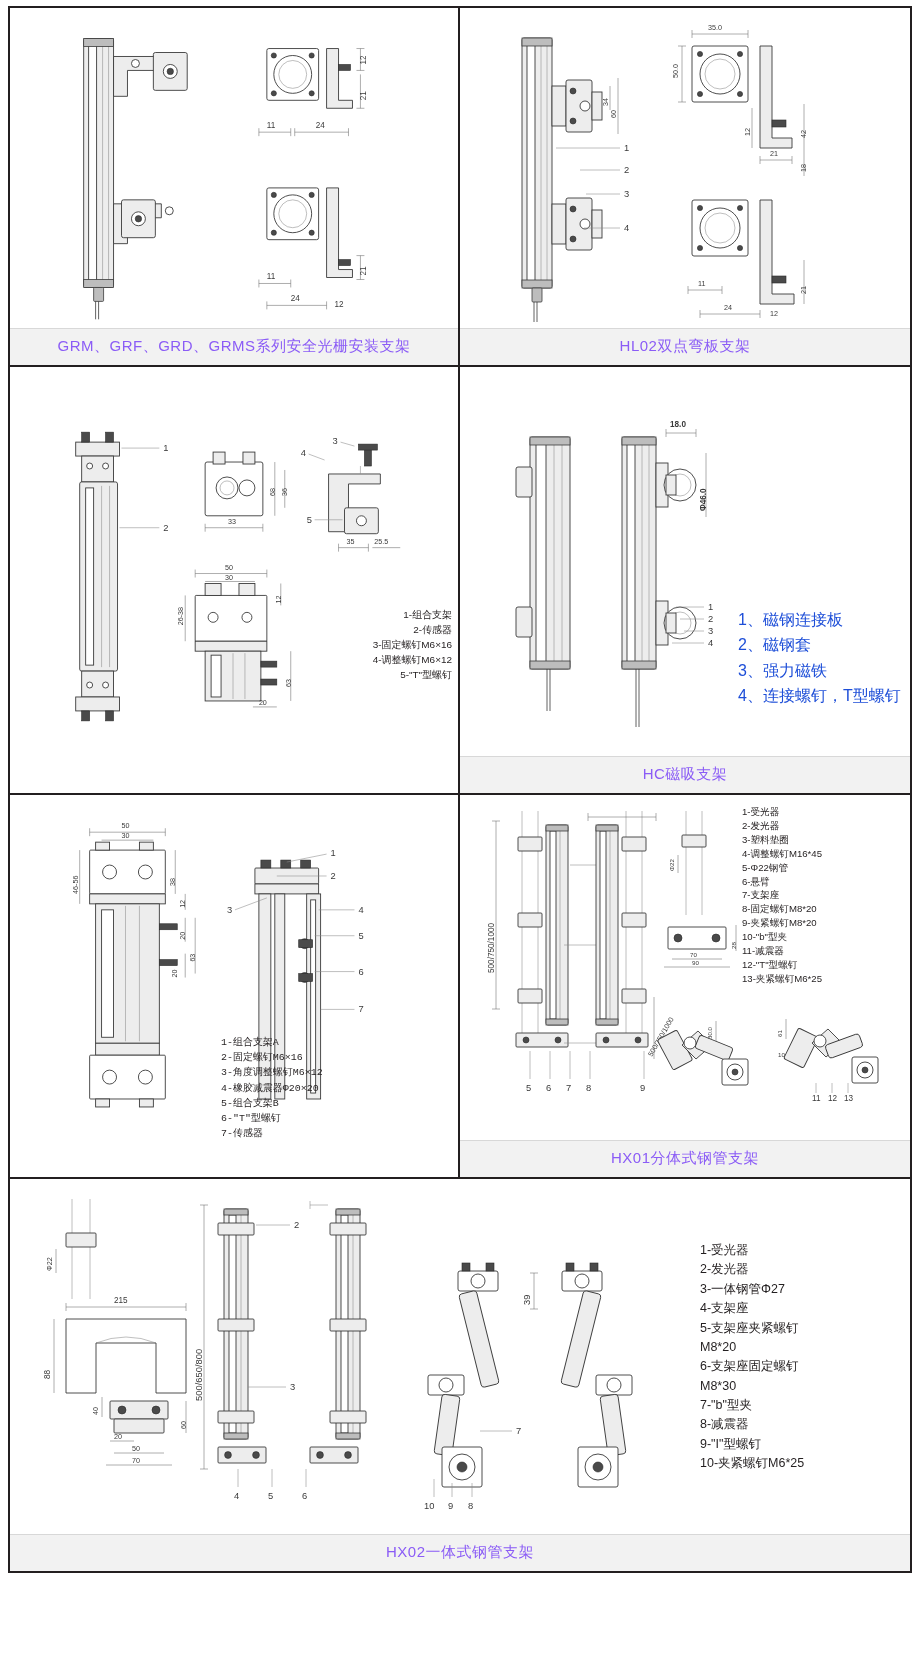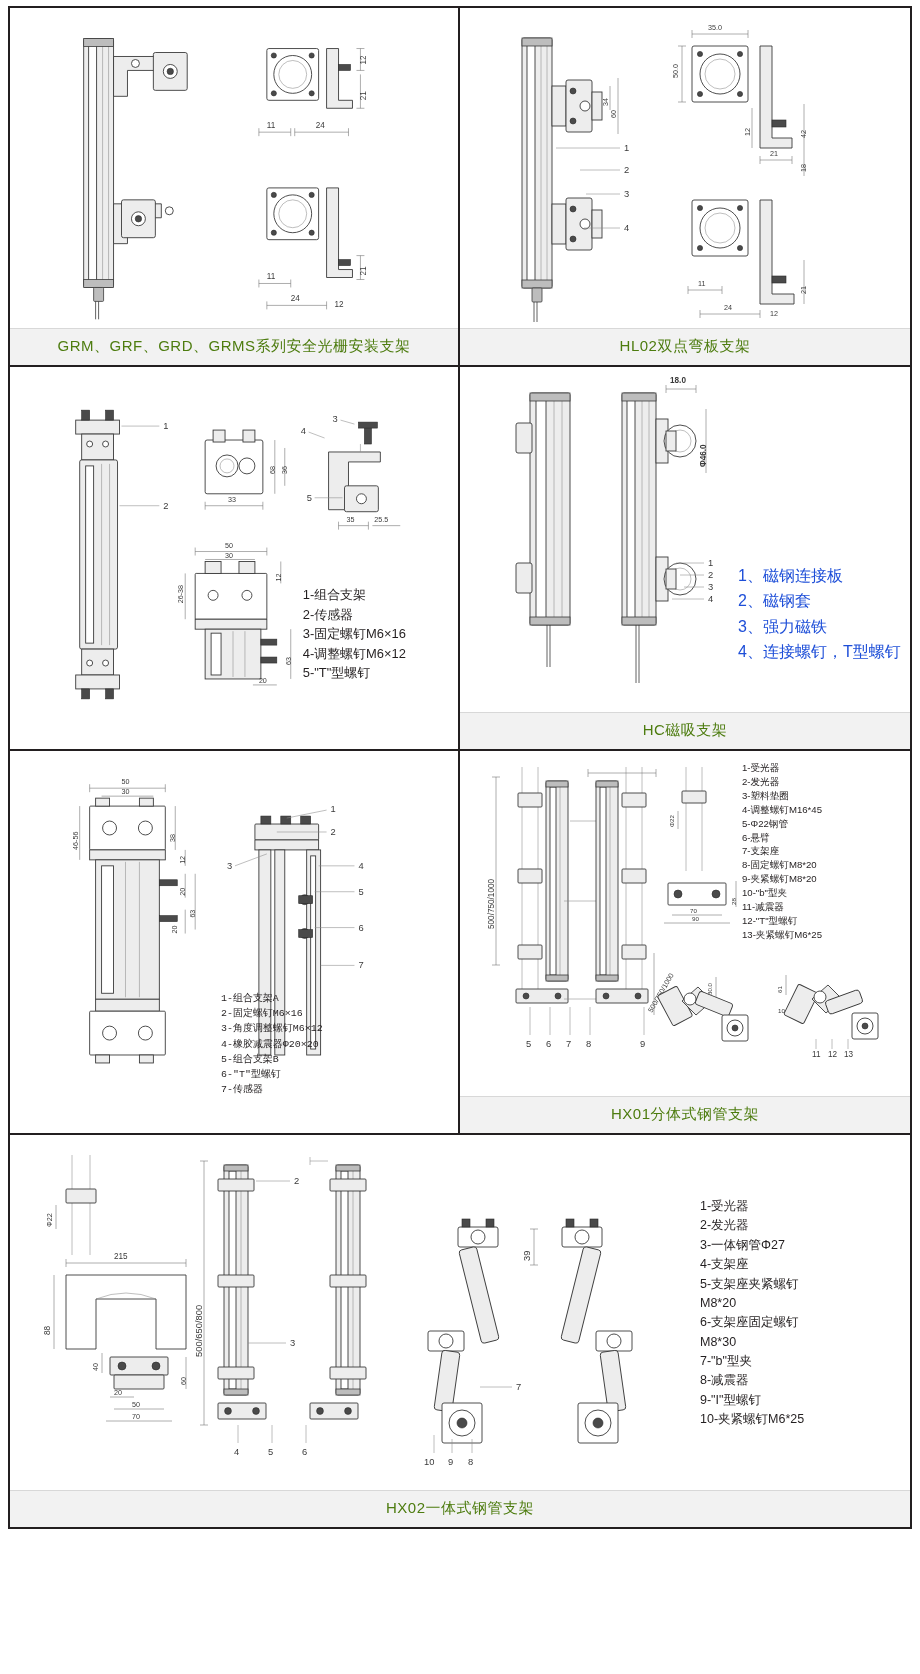--- a/index.html
+++ b/index.html
@@ -5,21 +5,21 @@
   html,body{margin:0;padding:0;background:#fff;}
   body{font-family:"Liberation Sans","DejaVu Sans",sans-serif;color:#231f20;}
   .page{width:920px;height:1674px;position:relative;box-sizing:border-box;padding:6px 8px 8px 8px;background:#fff;}
   .grid{border:2px solid #231f20;box-sizing:border-box;width:904px;}
   .row{display:flex;border-bottom:2px solid #231f20;}
   .row:last-child{border-bottom:none;}
   .cell{position:relative;box-sizing:border-box;flex:1 1 50%;border-right:2px solid #231f20;display:flex;flex-direction:column;}
   .cell:last-child{border-right:none;}
   .cell.full{flex:1 1 100%;border-right:none;}
   .art{position:relative;flex:1 1 auto;overflow:hidden;}
-  .caption{border-top:1px solid #d8d8d8;background:#f2f2f2;text-align:center;font-size:15px;letter-spacing:.5px;padding:8px 0 9px 0;color:#4d7c0f;}
+  .caption{border-top:1px solid #d8d8d8;background:#f2f2f2;text-align:center;font-size:15px;letter-spacing:.5px;padding:8px 0 9px 0;color:#8b5cf6;}
   .cap-full{background:#f2f2f2;}
 
   
   .svgwrap{position:absolute;left:0;top:0;width:100%;height:100%;}
   svg{display:block;}
   .ln{stroke:#3a3a3a;stroke-width:.8;fill:none;}
   .lnt{stroke:#8a8a8a;stroke-width:.55;fill:none;}
   .dim{stroke:#6a6a6a;stroke-width:.55;fill:none;}
   .fillg{fill:#ededed;stroke:#3a3a3a;stroke-width:.9;}
   .fillw{fill:#ffffff;stroke:#3a3a3a;stroke-width:.9;}
@@ -331,32 +331,32 @@
               <text class="t7" x="174" y="218" transform="rotate(-90 174 218)">26-38</text>
               <line class="dim" x1="272" y1="176" x2="272" y2="198"></line>
               <text class="t7" x="272" y="196" transform="rotate(-90 272 196)">12</text>
               <line class="dim" x1="282" y1="244" x2="282" y2="294"></line>
               <text class="t7" x="282" y="280" transform="rotate(-90 282 280)">63</text>
               <line class="dim" x1="244" y1="300" x2="268" y2="300"></line>
               <text class="t7" x="250" y="298">20</text>
             </g>
 
             <foreignObject x="294" y="200" width="150" height="110">
-              <div xmlns="http://www.w3.org/1999/xhtml" style="font-family:'Liberation Sans',sans-serif;font-size:13px;line-height:1.5;color:#231f20;white-space:pre-line;">1-组合支架
+              <div xmlns="http://www.w3.org/1999/xhtml" style="font-family:'Liberation Sans',sans-serif;font-size:10px;line-height:1.5;color:#231f20;white-space:pre-line;text-align:right;">1-组合支架
 2-传感器
 3-固定螺钉M6×16
 4-调整螺钉M6×12
 5-"T"型螺钉</div>
             </foreignObject>
           </svg>
         </div>
       </div>
 
       <div class="cell">
-        <div class="art" style="height:345px;">
+        <div class="art" style="height:345px;margin-top:44px;">
           <svg class="svgwrap" viewBox="0 0 450 345" preserveAspectRatio="xMidYMid meet">
 
             <g>
               <rect class="fillg" x="70" y="26" width="40" height="232" rx="2"></rect>
               <rect class="fillw" x="76" y="32" width="10" height="220"></rect>
               <line class="lnt" x1="94" y1="30" x2="94" y2="254"></line>
               <line class="lnt" x1="102" y1="30" x2="102" y2="254"></line>
               <rect class="filld" x="70" y="26" width="40" height="8"></rect>
               <rect class="filld" x="70" y="250" width="40" height="8"></rect>
               <rect class="fillg" x="56" y="56" width="16" height="30" rx="2"></rect>

